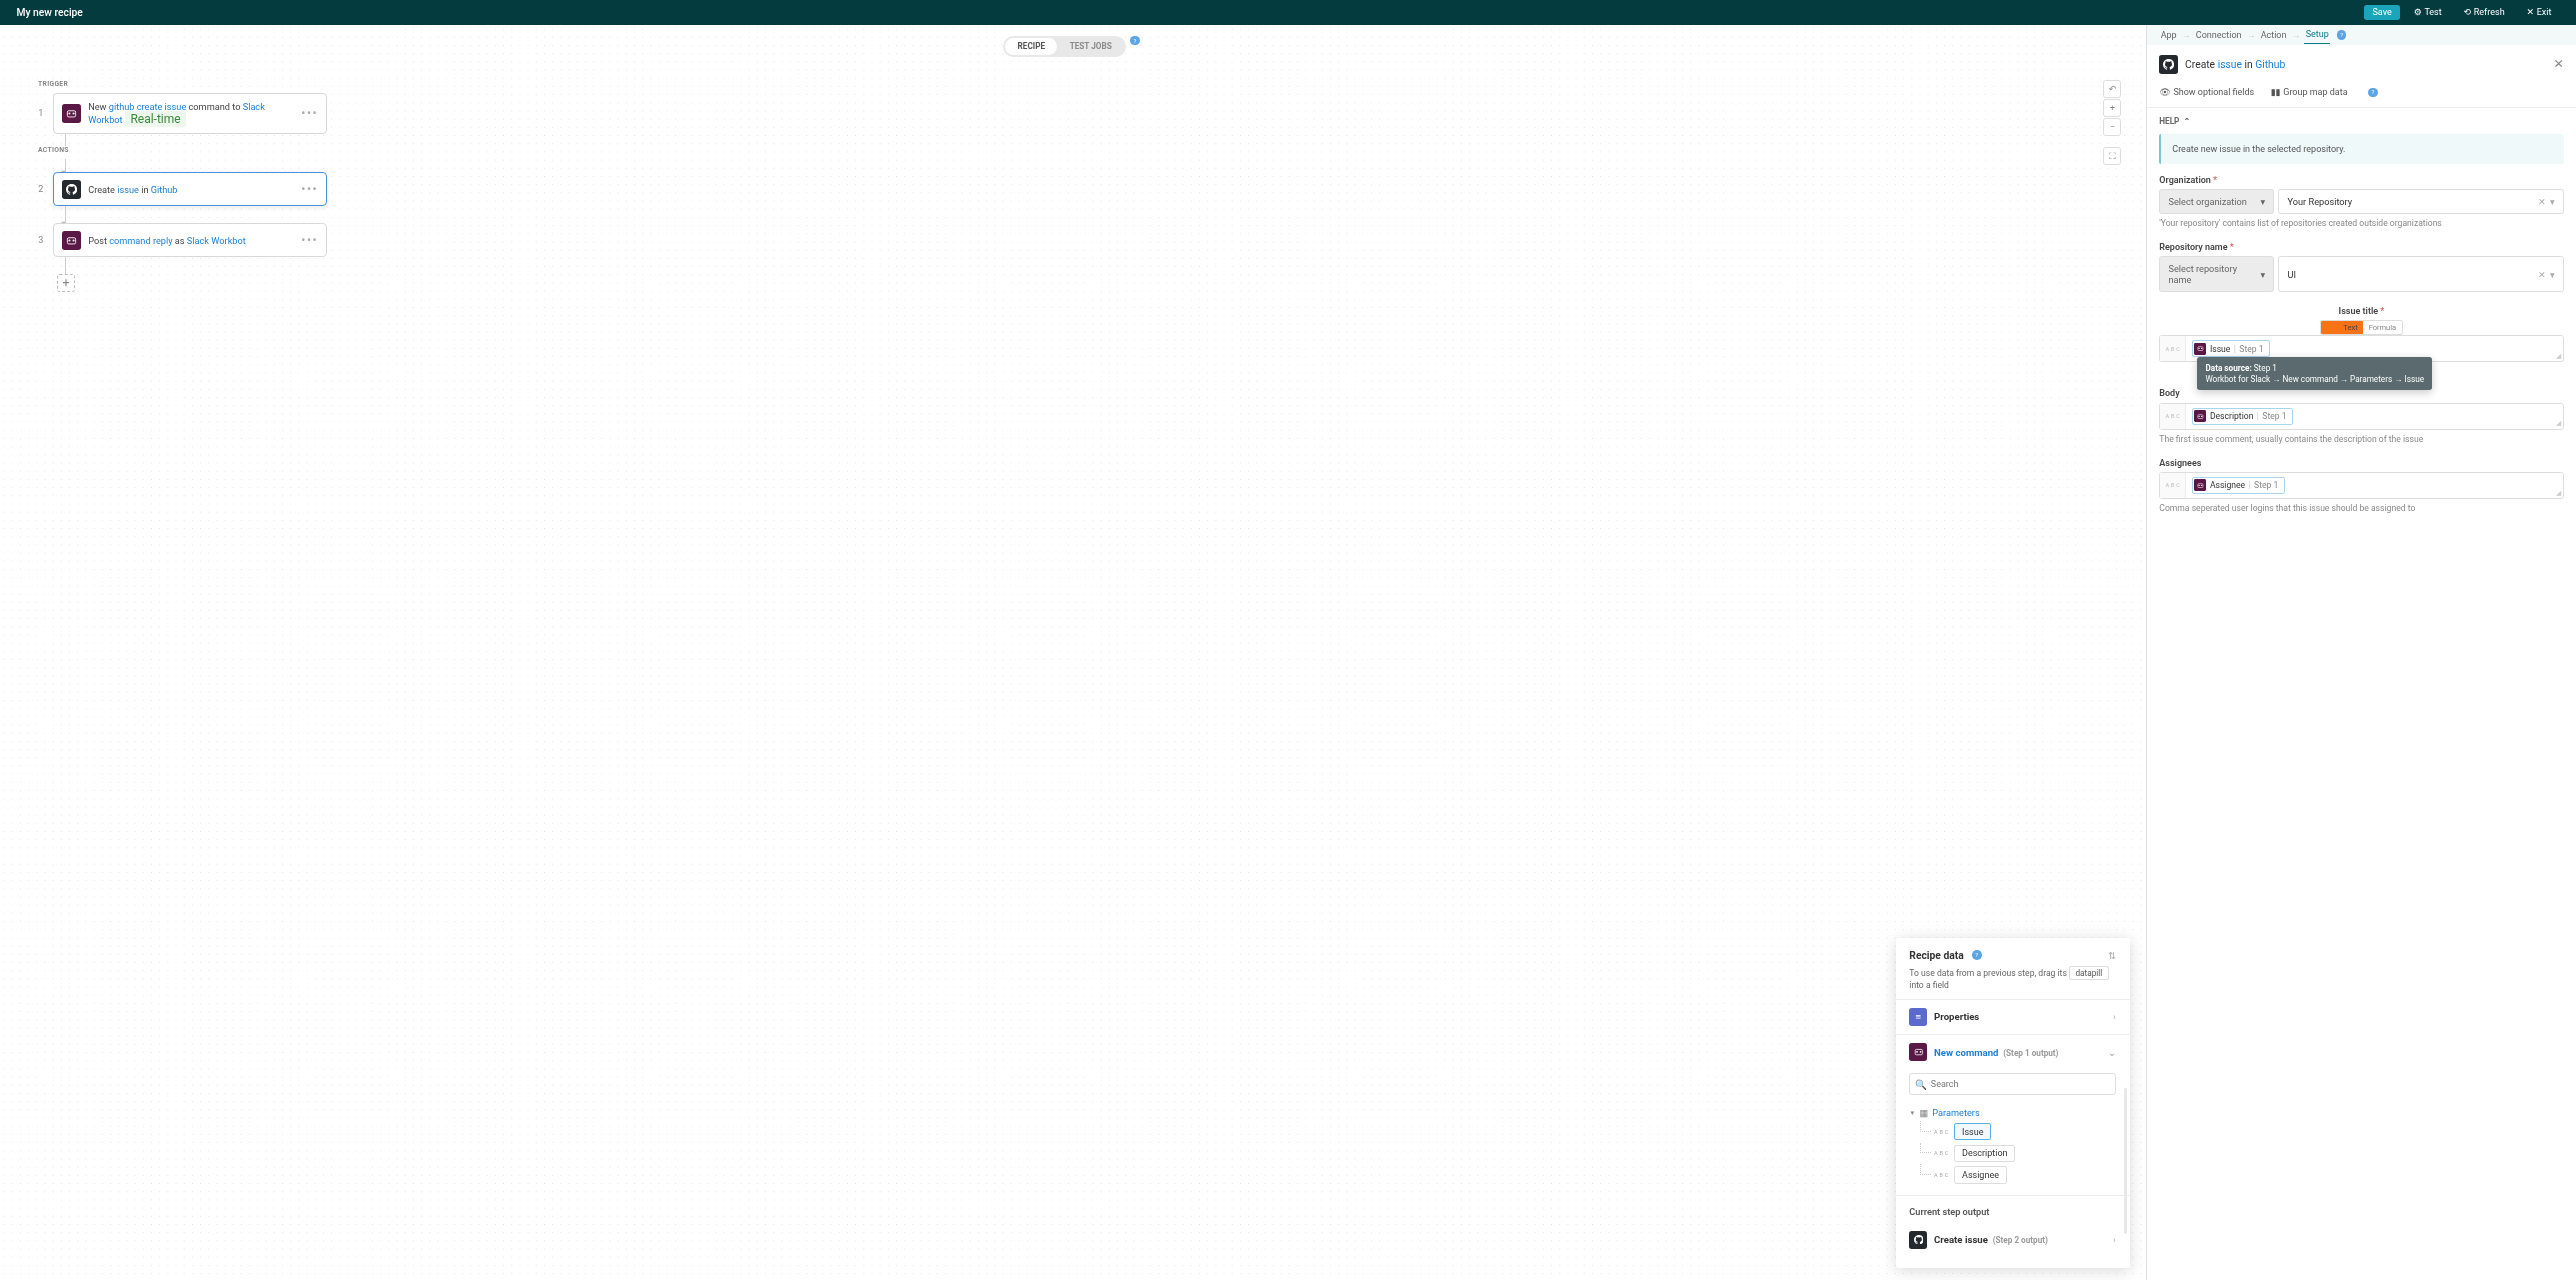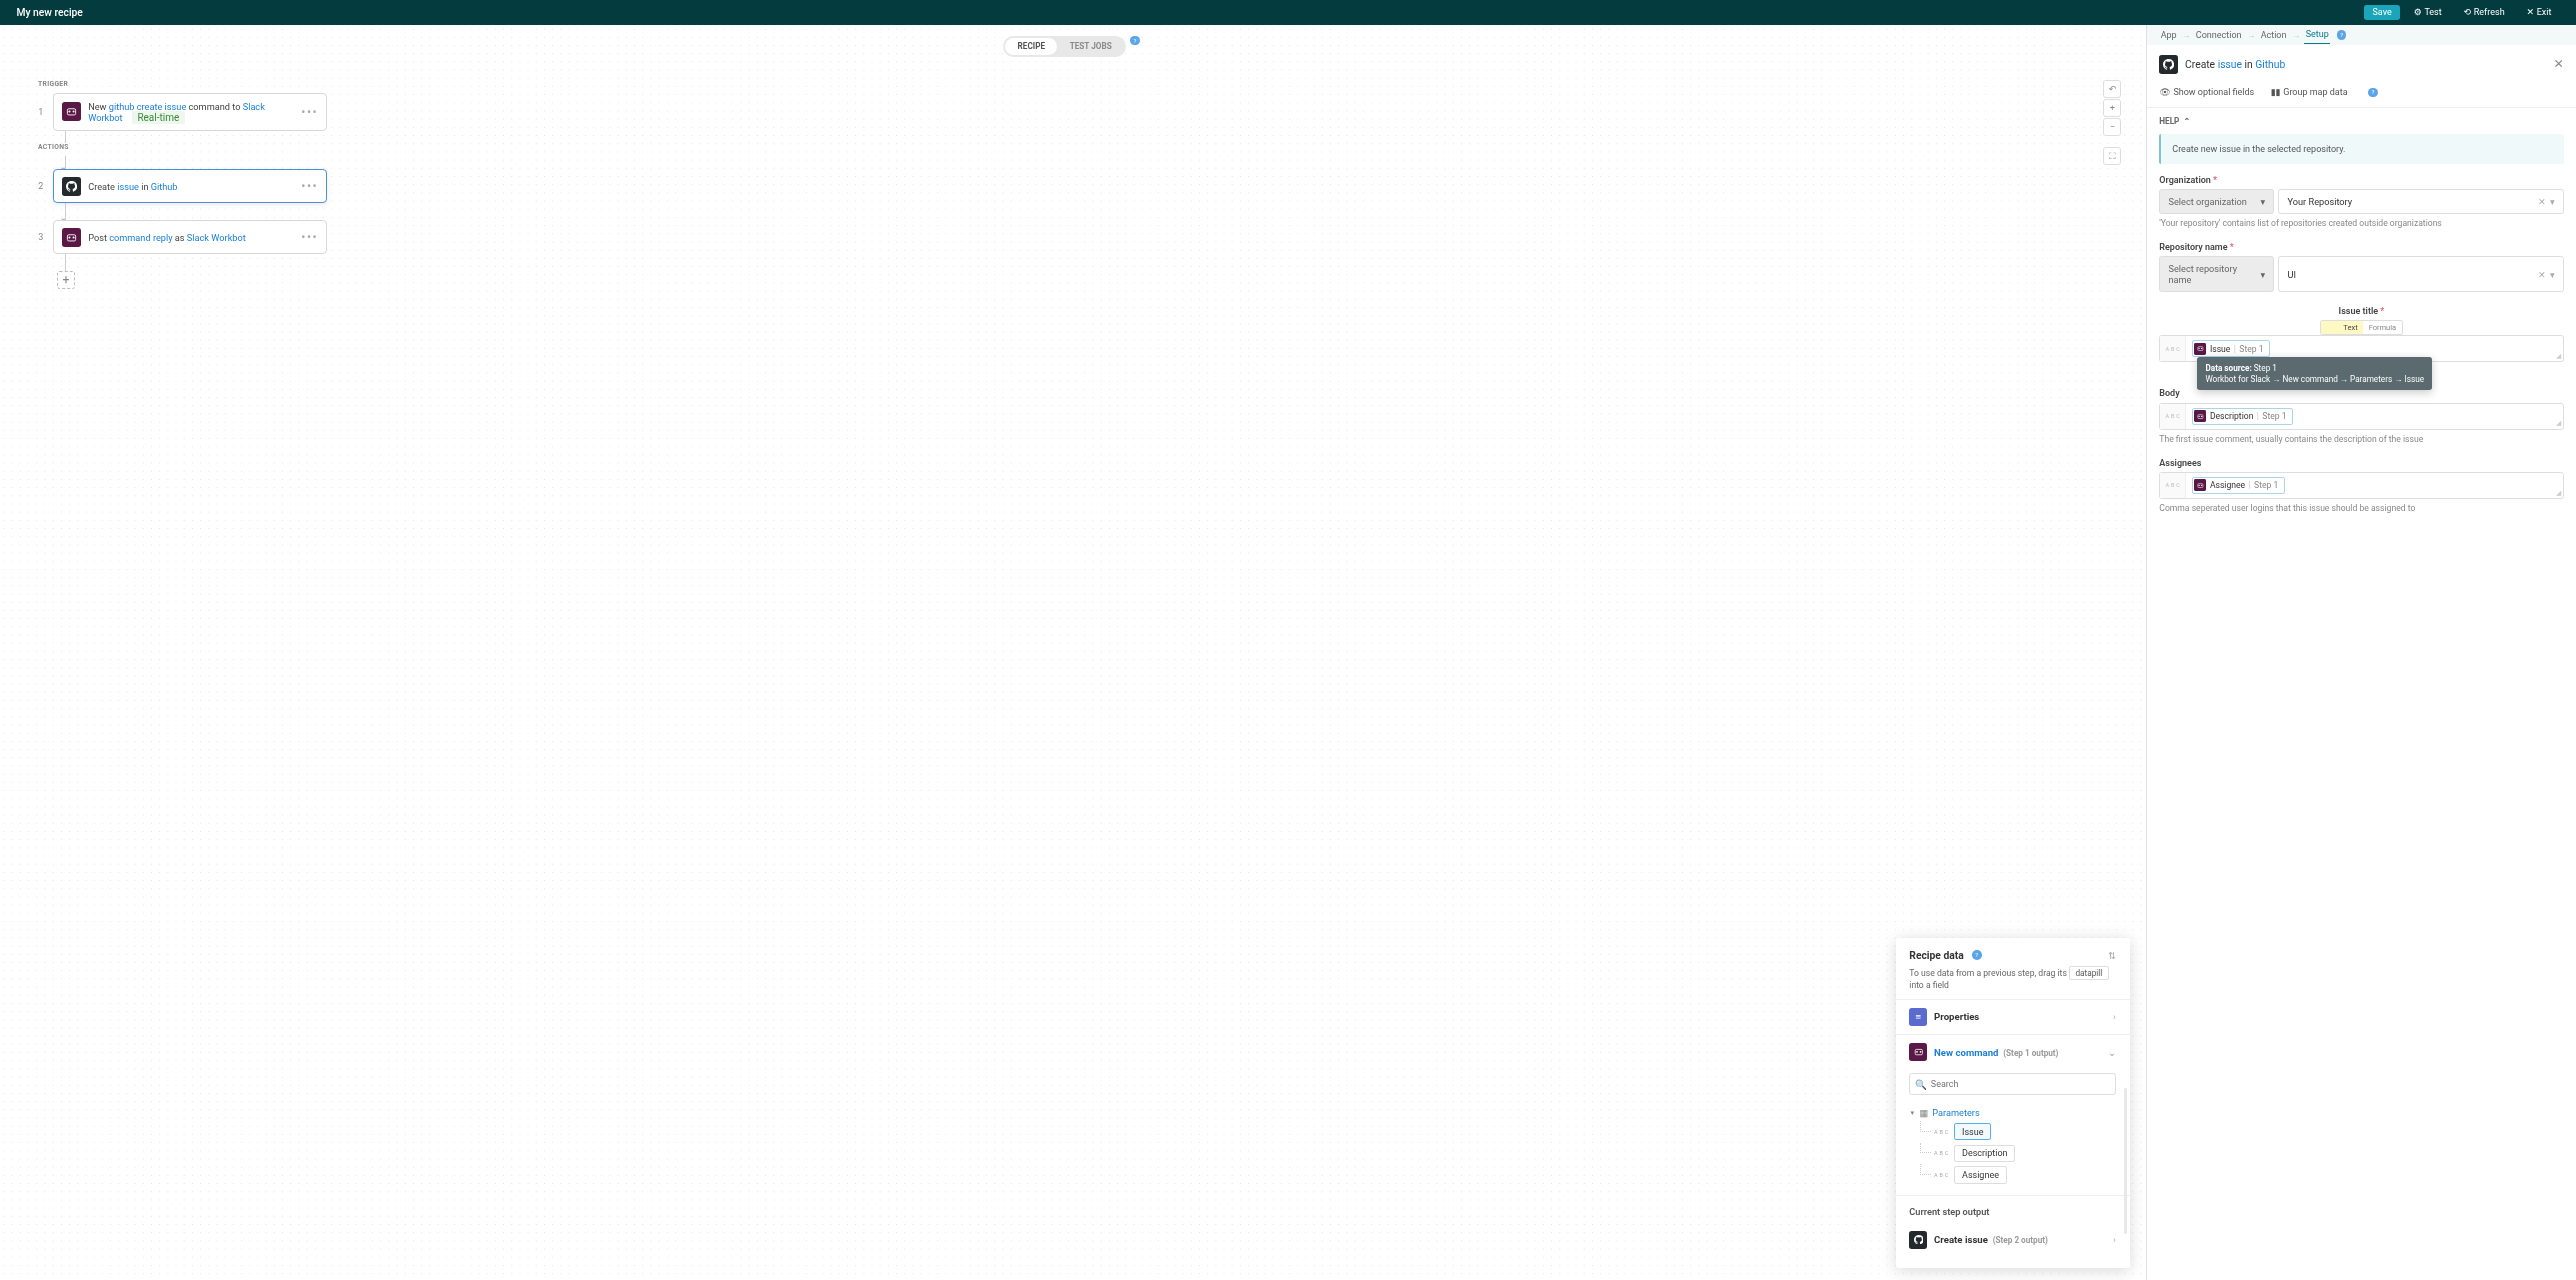--- a/index.html
+++ b/index.html
@@ -23,21 +23,21 @@
 .flow-label { font-size: 6.8px; font-weight: 700; color: #888; letter-spacing: 0.3px; margin-bottom: 5.5px; margin-left: 4px; }
 .flow-row { display: flex; align-items: center; margin-bottom: 0; }
 .flow-num { width: 13.7px; text-align: center; color: #888; font-size: 9px; margin-right: 5.5px; }
 .flow-card { width: 274px; background: #fff; border: 0.7px solid #d8d8d8; border-radius: 4.1px; padding: 6.8px 8.2px; display: flex; align-items: center; gap: 6.8px; position: relative; }
 .flow-card.selected { border: 1.4px solid #4a90d9; box-shadow: 0 1.4px 5.5px rgba(0,0,0,0.08); }
 .flow-icon { width: 19px; height: 19px; border-radius: 2.7px; display: flex; align-items: center; justify-content: center; flex-shrink: 0; }
 .flow-icon.workbot { background: #5a1846; }
 .flow-icon.github { background: #24292e; }
 .flow-text { flex: 1; font-size: 9.2px; color: #444; }
 .flow-text .link { color: #1a7ed6; }
-.badge { font-size: 10px; color: #3a8a3a; background: #edf7ed; padding: 1.4px 5.5px; border-radius: 2.1px; margin-left: 7px; }
+.badge { font-size: 12px; color: #3a8a3a; background: #edf7ed; padding: 1.4px 5.5px; border-radius: 2.1px; margin-left: 0; }
 .dots { color: #aaa; font-size: 12.3px; cursor: pointer; letter-spacing: 1.4px; }
 .connector { width: 1.4px; background: transparent; border-left: 1.4px solid #ccc; height: 16.4px; margin-left: 31px; position: relative; }
 .connector.arrow::after { content: "▾"; position: absolute; bottom: -5.5px; left: -4.8px; color: #bbb; font-size: 8.2px; }
 .connector.short { height: 12.3px; }
 .add-btn { width: 18px; height: 18px; border: 0.7px dashed #bbb; border-radius: 2.7px; display: flex; align-items: center; justify-content: center; color: #888; margin-left: 23px; cursor: pointer; font-size: 12.3px; background:#fff; }
 
 .zoom-ctrl { position: absolute; top: 55px; right: 24.6px; display: flex; flex-direction: column; gap: 0px; }
 .zoom-btn { width: 18px; height: 18px; border: 0.7px solid #ddd; background: #fff; border-radius: 2.7px; display: flex; align-items: center; justify-content: center; color: #888; margin-bottom: 1.4px; cursor: pointer; font-size: 9px; }
 
 .recipe-data-panel { position: absolute; right: 16.4px; bottom: 12.3px; width: 234px; background: #fff; border-radius: 2.7px; box-shadow: 0 2.7px 16.4px rgba(0,0,0,0.15); padding: 11px 0; }
@@ -87,21 +87,21 @@
 .fg-label .req { color: #d66; }
 .fg-row { display: flex; gap: 4.1px; }
 .fg-select { flex: 0 0 115px; background: #ececec; border: 0.7px solid #ddd; border-radius: 2.7px; padding: 6.2px 8.2px; display: flex; align-items: center; justify-content: space-between; color: #666; font-size: 9.2px; cursor: pointer; }
 .fg-input-wrap { flex: 1; border: 0.7px solid #ddd; border-radius: 2.7px; padding: 6.2px 8.2px; display: flex; align-items: center; gap: 4.1px; font-size: 9.2px; }
 .fg-input-wrap .clear { margin-left: auto; color: #aaa; cursor: pointer; }
 .fg-input-wrap .dd { color: #aaa; cursor: pointer; }
 .fg-hint { font-size: 8.6px; color: #888; margin-top: 4.1px; }
 .title-row { display: flex; align-items: center; justify-content: space-between; flex-direction: column; }
 .mode-toggle { display: flex; border: 0.7px solid #ddd; border-radius: 2.1px; overflow: hidden; font-size: 7.5px; }
 .mode-toggle span { padding: 2.1px 5.5px; cursor: pointer; color: #888; }
-.mode-toggle span.active { background: #fef9c3; color: #444; padding-left: 22px; }
+.mode-toggle span.active { background: #f97316; color: #444; padding-left: 22px; }
 .pill-field { border: 0.7px solid #ddd; border-radius: 2.7px; display: flex; min-height: 26px; position: relative; }
 .pill-field .abc-side { width: 26px; display: flex; align-items: center; justify-content: center; font-size: 5.5px; color: #bbb; border-right: 0.7px solid #eee; background: #fafafa; letter-spacing: 0.3px; }
 .pill-field .content { flex: 1; padding: 4.1px 5.5px; display: flex; flex-wrap: wrap; gap: 2.7px; align-items: center; }
 .pill-field .resize { position: absolute; right: 1.4px; bottom: 1.4px; color: #ccc; font-size: 6.8px; cursor: nwse-resize; }
 .data-pill { display: inline-flex; align-items: center; background: #fff; border: 0.7px solid #a8d4ec; border-radius: 2.1px; padding: 1.4px 5.5px 1.4px 1.4px; font-size: 8.6px; gap: 3.4px; }
 .data-pill .pi { width: 12.3px; height: 12.3px; background: #5a1846; border-radius: 1.4px; display: flex; align-items: center; justify-content: center; }
 .data-pill .divider { color: #ccc; }
 .data-pill .step { color: #888; }
 .tooltip-box { position: absolute; top: 100%; left: 37px; margin-top: -4.1px; background: #5a6a6e; color: #fff; font-size: 8.2px; padding: 5.5px 8.2px; border-radius: 2.7px; box-shadow: 0 2.7px 8.2px rgba(0,0,0,0.2); z-index: 10; white-space: nowrap; }
 .tooltip-box .line2 { margin-top: 1.4px; }

